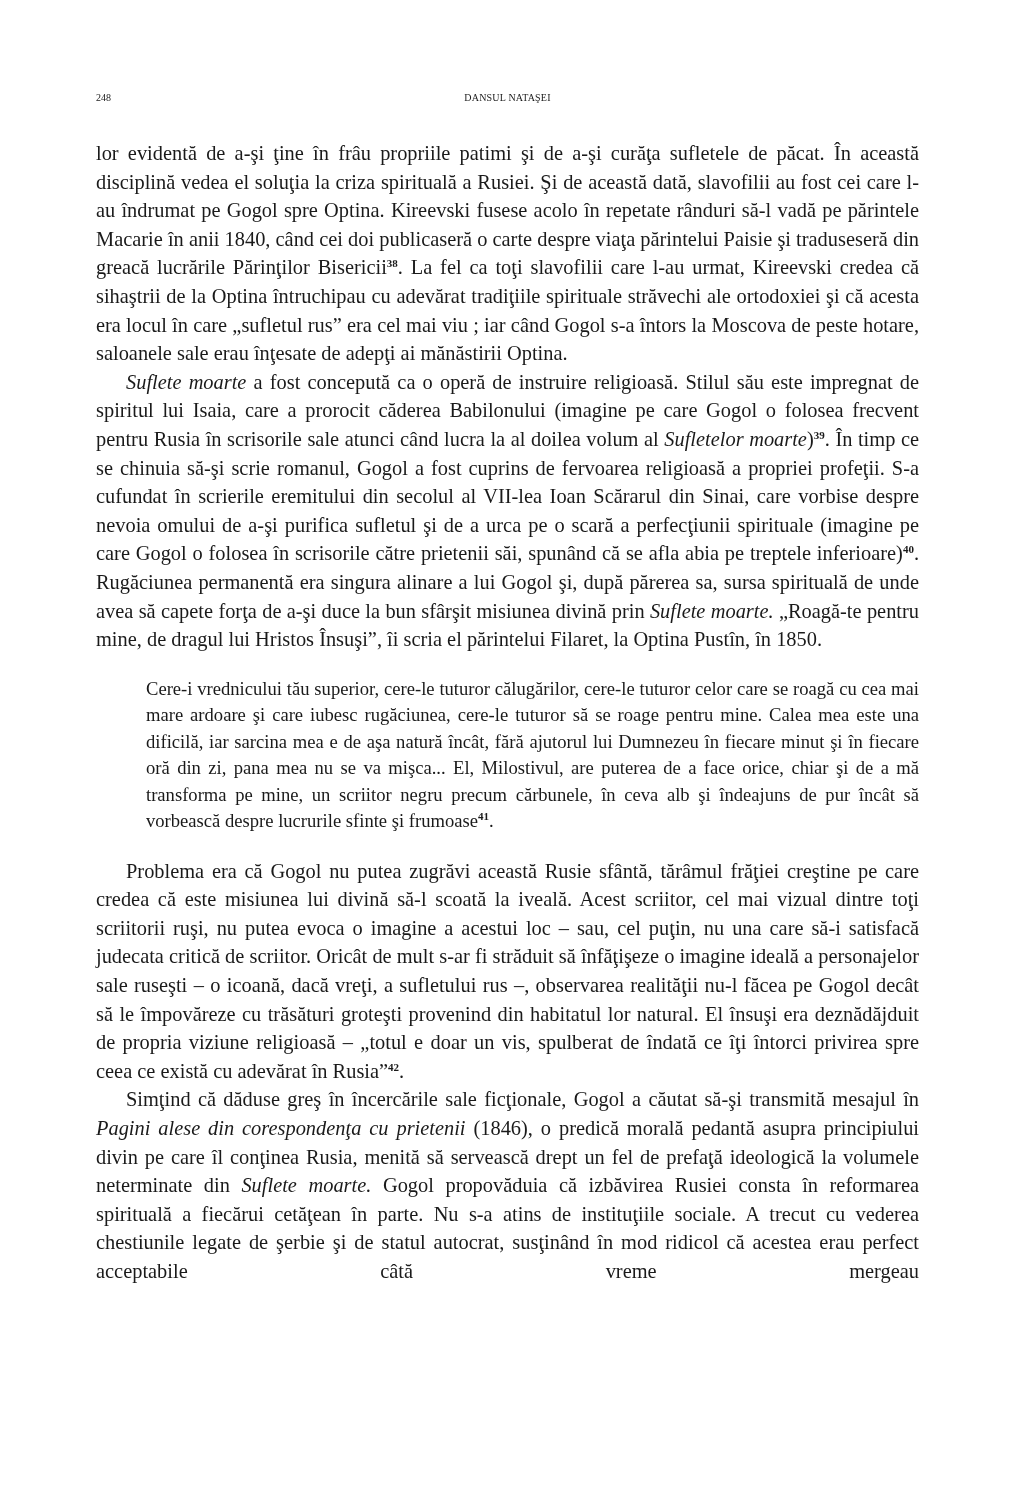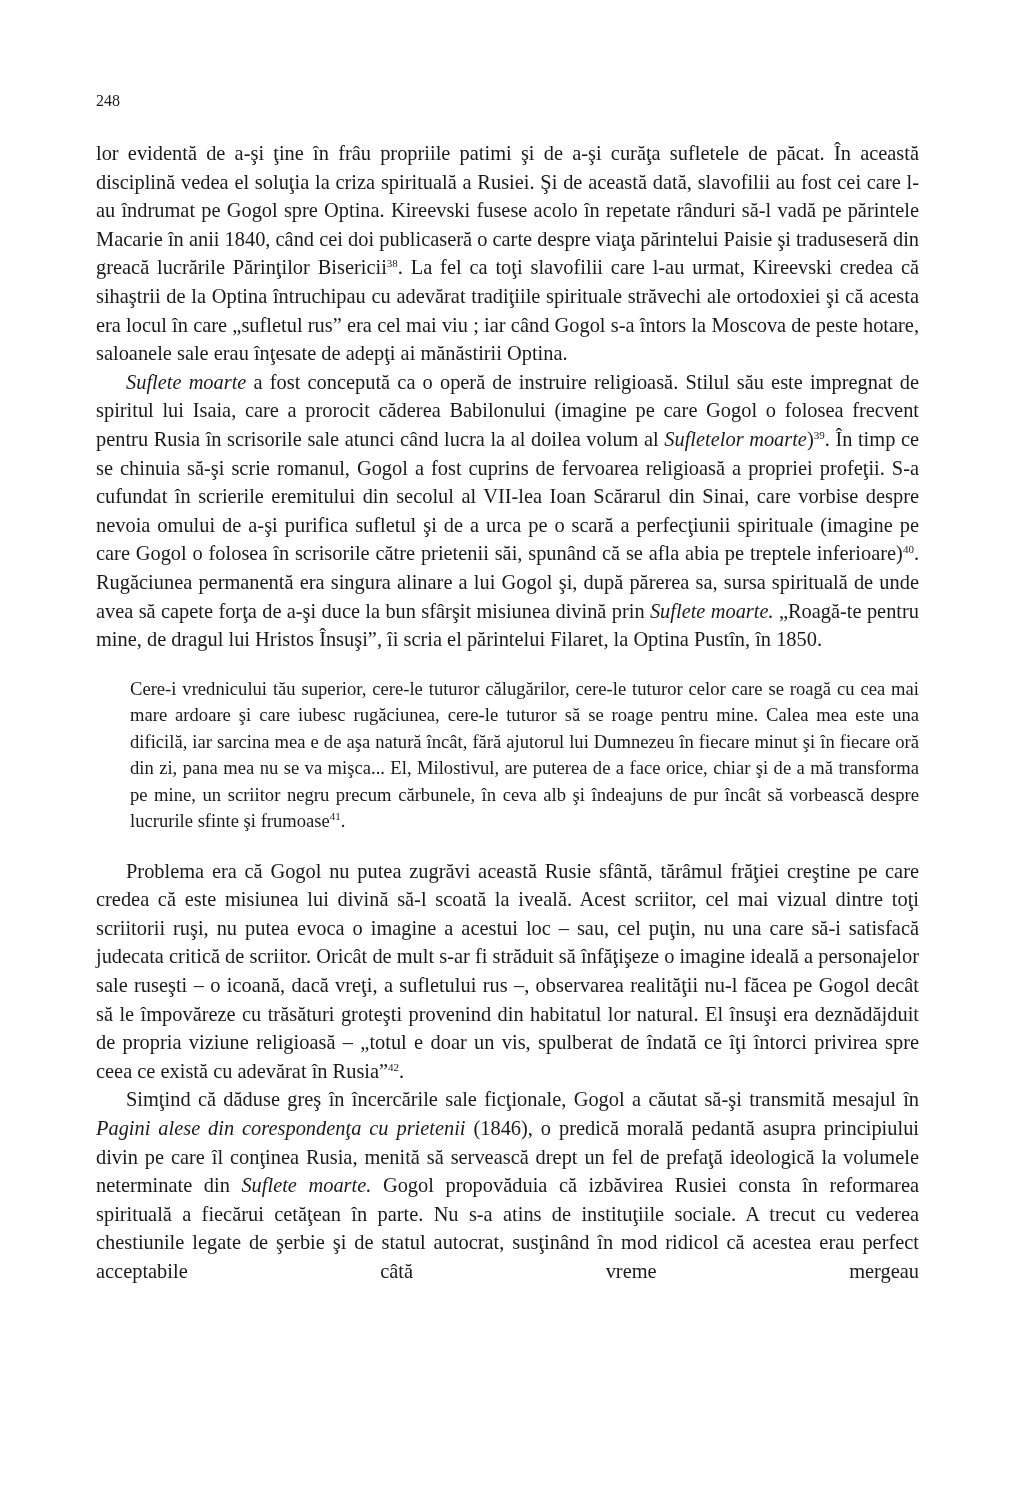--- a/index.html
+++ b/index.html
@@ -1,34 +1,35 @@
 <!DOCTYPE html>
 <html><head>
 <meta charset="utf-8">
 <style>
   html, body { margin:0; padding:0; background:#ffffff; }
   body { width:1024px; height:1504px; position:relative; overflow:hidden;
          font-family:"Liberation Serif", "DejaVu Serif", serif; color:#1a1a1a; }
-  .header { position:absolute; top:92px; left:96px; width:823px; height:22px; font-size:16px; }
+  .header { position:absolute; top:92px; left:96px; width:823px; height:22px; font-size:10px; }
   .page-num { position:absolute; left:0; top:0; }
   .running-title { position:absolute; left:0; right:0; top:0; text-align:center; letter-spacing:0.2px; }
   .body { position:absolute; top:139px; left:96px; width:823px; }
   p { margin:0; font-size:20.4px; line-height:28.6px; text-align:justify; text-align-last:auto; }
   p.indent { text-indent:30px; }
   p.last-justify { text-align-last:justify; }
   .block { margin:22px 0 22px 34px; }
-  .block p { font-size:18.6px; line-height:26.5px; }
-  sup { font-size:11px; line-height:0; vertical-align:7px; }
+  .block p { font-size:18.6px; line-height:26.5px;margin-left:16px; }
+  sup { font-size:11px; line-height:0; vertical-align:7px;font-weight:bold; }
   i { }
 </style>
 </head>
 <body>
 
 <div class="header">
   <span class="page-num">248</span>
+  <span class="running-title">DANSUL NATAŞEI</span>
 </div>
 
 <div class="body">
   <p>lor evidentă de a-şi ţine în frâu propriile patimi şi de a-şi curăţa sufletele de păcat. În această disciplină vedea el soluţia la criza spirituală a Rusiei. Şi de această dată, slavofilii au fost cei care l-au îndrumat pe Gogol spre Optina. Kireevski fusese acolo în repetate rânduri să-l vadă pe părintele Macarie în anii 1840, când cei doi publicaseră o carte despre viaţa părintelui Paisie şi traduseseră din greacă lucrările Părinţilor Bisericii<sup>38</sup>. La fel ca toţi slavofilii care l-au urmat, Kireevski credea că sihaştrii de la Optina întruchipau cu adevărat tradiţiile spirituale străvechi ale ortodoxiei şi că acesta era locul în care „sufletul rus” era cel mai viu ; iar când Gogol s-a întors la Moscova de peste hotare, saloanele sale erau înţesate de adepţi ai mănăstirii Optina.</p>
   <p class="indent"><i>Suflete moarte</i> a fost concepută ca o operă de instruire religioasă. Stilul său este impregnat de spiritul lui Isaia, care a prorocit căderea Babilonului (imagine pe care Gogol o folosea frecvent pentru Rusia în scrisorile sale atunci când lucra la al doilea volum al <i>Sufletelor moarte</i>)<sup>39</sup>. În timp ce se chinuia să-şi scrie romanul, Gogol a fost cuprins de fervoarea religioasă a propriei profeţii. S-a cufundat în scrierile eremitului din secolul al VII-lea Ioan Scărarul din Sinai, care vorbise despre nevoia omului de a-şi purifica sufletul şi de a urca pe o scară a perfecţiunii spirituale (imagine pe care Gogol o folosea în scrisorile către prietenii săi, spunând că se afla abia pe treptele inferioare)<sup>40</sup>. Rugăciunea permanentă era singura alinare a lui Gogol şi, după părerea sa, sursa spirituală de unde avea să capete forţa de a-şi duce la bun sfârşit misiunea divină prin <i>Suflete moarte.</i> „Roagă-te pentru mine, de dragul lui Hristos Însuşi”, îi scria el părintelui Filaret, la Optina Pustîn, în 1850.</p>
   <div class="block">
     <p>Cere-i vrednicului tău superior, cere-le tuturor călugărilor, cere-le tuturor celor care se roagă cu cea mai mare ardoare şi care iubesc rugăciunea, cere-le tuturor să se roage pentru mine. Calea mea este una dificilă, iar sarcina mea e de aşa natură încât, fără ajutorul lui Dumnezeu în fiecare minut şi în fiecare oră din zi, pana mea nu se va mişca... El, Milostivul, are puterea de a face orice, chiar şi de a mă transforma pe mine, un scriitor negru precum cărbunele, în ceva alb şi îndeajuns de pur încât să vorbească despre lucrurile sfinte şi frumoase<sup>41</sup>.</p>
   </div>
   <p class="indent">Problema era că Gogol nu putea zugrăvi această Rusie sfântă, tărâmul frăţiei creştine pe care credea că este misiunea lui divină să-l scoată la iveală. Acest scriitor, cel mai vizual dintre toţi scriitorii ruşi, nu putea evoca o imagine a acestui loc – sau, cel puţin, nu una care să-i satisfacă judecata critică de scriitor. Oricât de mult s-ar fi străduit să înfăţişeze o imagine ideală a personajelor sale ruseşti – o icoană, dacă vreţi, a sufletului rus –, observarea realităţii nu-l făcea pe Gogol decât să le împovăreze cu trăsături groteşti provenind din habitatul lor natural. El însuşi era deznădăjduit de propria viziune religioasă – „totul e doar un vis, spulberat de îndată ce îţi întorci privirea spre ceea ce există cu adevărat în Rusia”<sup>42</sup>.</p>
   <p class="indent last-justify">Simţind că dăduse greş în încercările sale ficţionale, Gogol a căutat să-şi transmită mesajul în <i>Pagini alese din corespondenţa cu prietenii</i> (1846), o predică morală pedantă asupra principiului divin pe care îl conţinea Rusia, menită să servească drept un fel de prefaţă ideologică la volumele neterminate din <i>Suflete moarte.</i> Gogol propovăduia că izbăvirea Rusiei consta în reformarea spirituală a fiecărui cetăţean în parte. Nu s-a atins de instituţiile sociale. A trecut cu vederea chestiunile legate de şerbie şi de statul autocrat, susţinând în mod ridicol că acestea erau perfect acceptabile câtă vreme mergeau</p>

